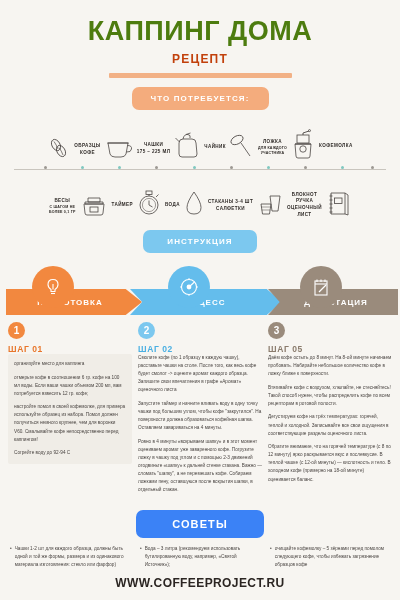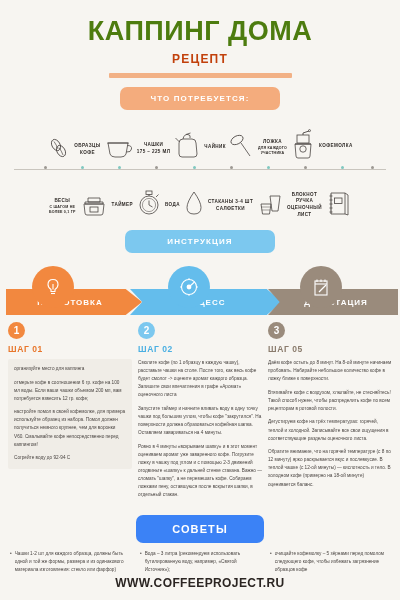--- a/index.html
+++ b/index.html
@@ -27,25 +27,25 @@
     margin: 7px auto 0; border-radius: 1px;
   }
 
   
   .pill {
     display: block; margin: 0 auto; text-align: center;
     color: #ffffff; font-weight: bold; letter-spacing: 1.1px;
     border-radius: 7px;
   }
   .pill-materials {
-    width: 160px; padding: 7px 0; font-size: 8px;
+    width: 137px; padding: 7px 0; font-size: 8px;
     background: #f4ac7d; margin-top: 9px;
   }
   .pill-instruction {
-    width: 150px; padding: 7px 0; font-size: 8px;
+    width: 114px; padding: 7px 0; font-size: 8px;
     background: #7cc8ef; margin-top: 8px;
   }
   .pill-tips {
     width: 128px; padding: 8px 0; font-size: 11px;
     background: #3b82f6; margin-top: 6px;
   }
 
   
   .materials { padding: 6px 6px 0; }
   .mat-row {
@@ -104,21 +104,20 @@
   .step { flex: 1; }
   .step-num {
     width: 17px; height: 17px; border-radius: 50%;
     color: #fff; font-size: 10px; font-weight: bold;
     display: flex; align-items: center; justify-content: center;
     margin-bottom: 5px;
   }
   .n1 { background: #f2883f; } .n2 { background: #7cc8ef; } .n3 { background: #9a8b7c; }
   .step-title {
     font-size: 8.5px; font-weight: bold; letter-spacing: 0.6px;
-    margin-bottom: 5px;
   }
   .t1 { color: #e8762b; } .t2 { color: #4aafe2; } .t3 { color: #8a7b6c; }
   .step-body p {
     font-size: 4.7px; line-height: 1.72; color: #4a4542;
     margin-bottom: 5.5px;
   }
   .step-1 .step-body { padding: 6px 6px 7px; background: #f0ede7; border-radius: 2px; }
   .step-1 .step-body p:last-child { margin-bottom: 0; }
 
   

